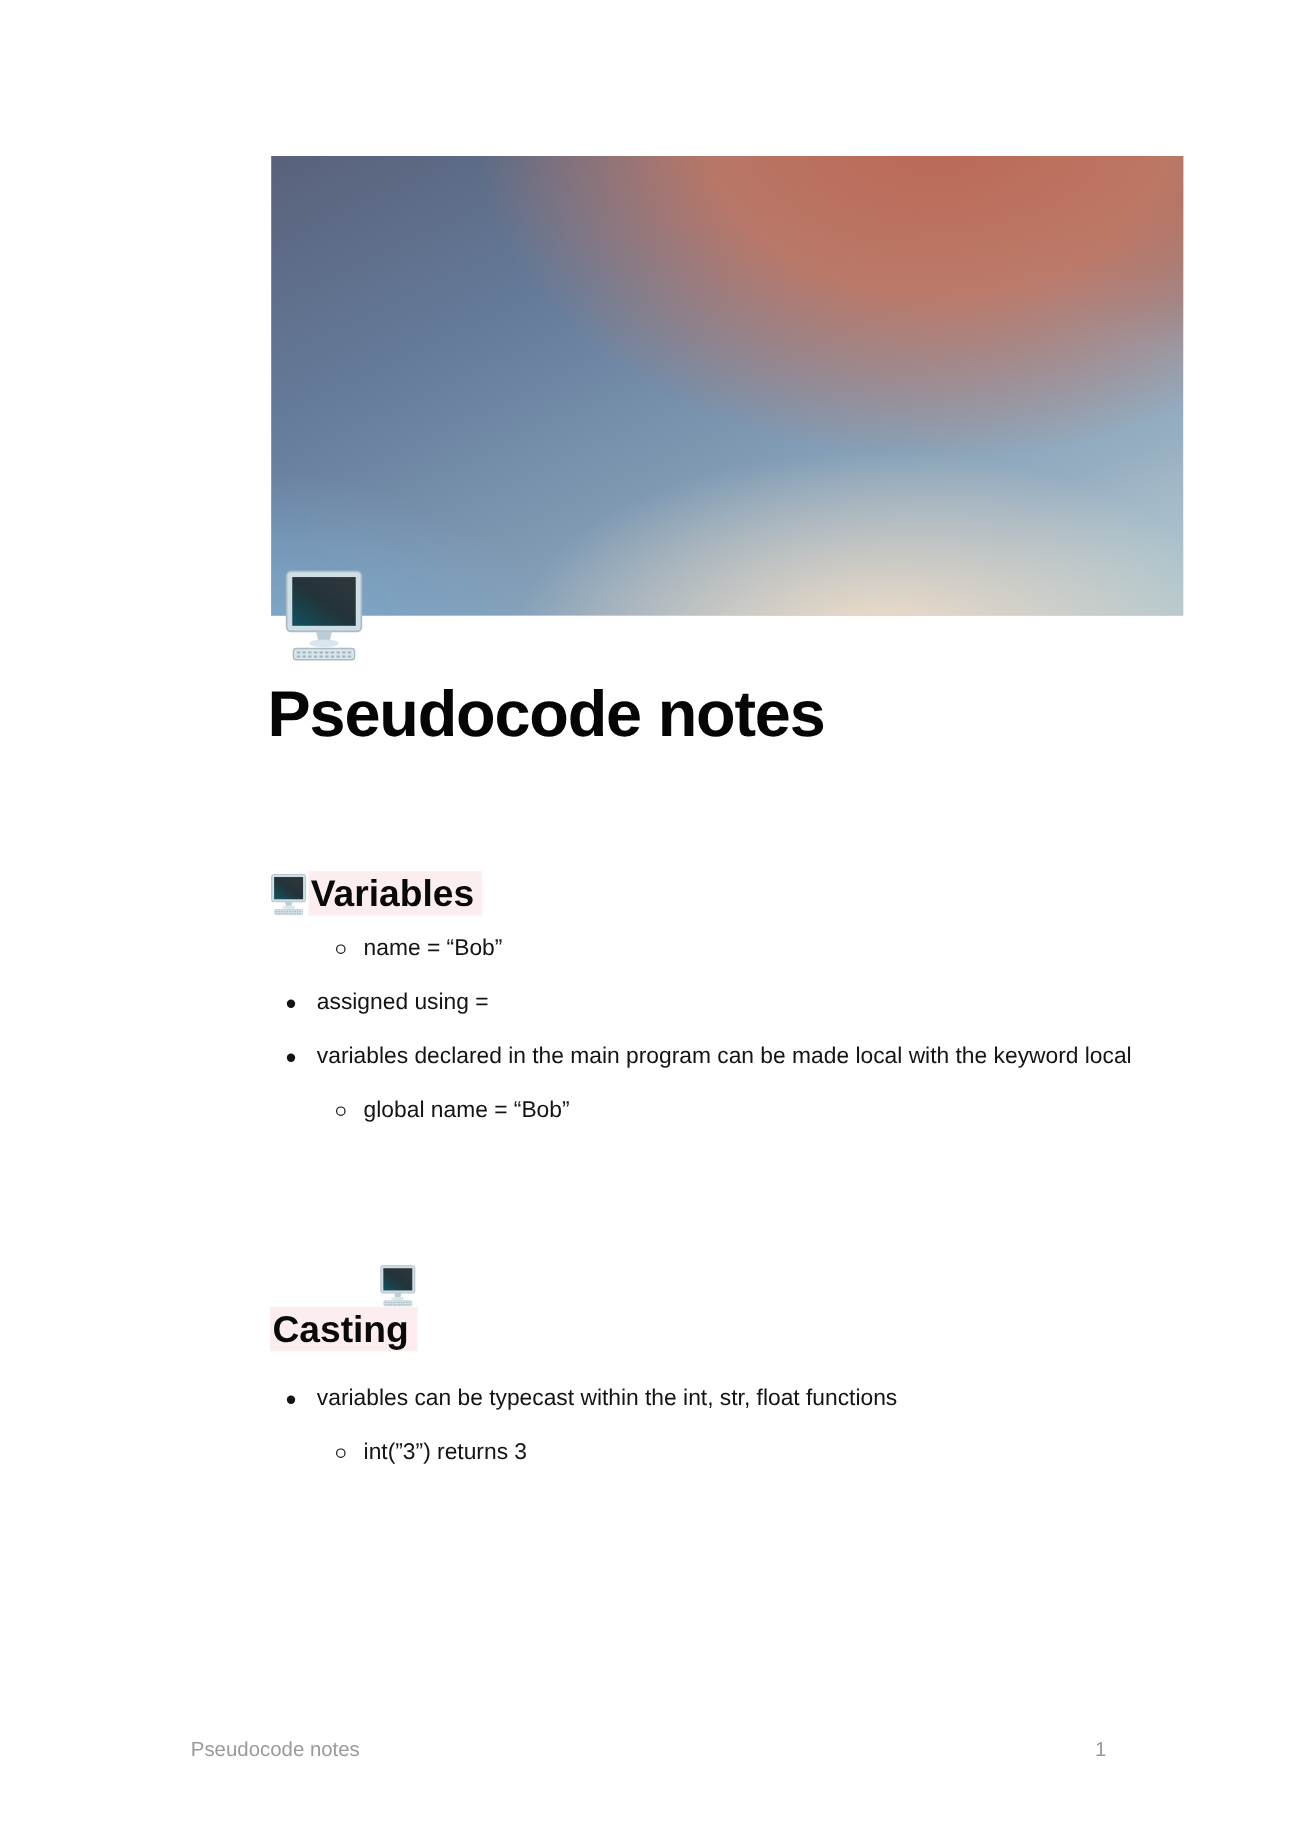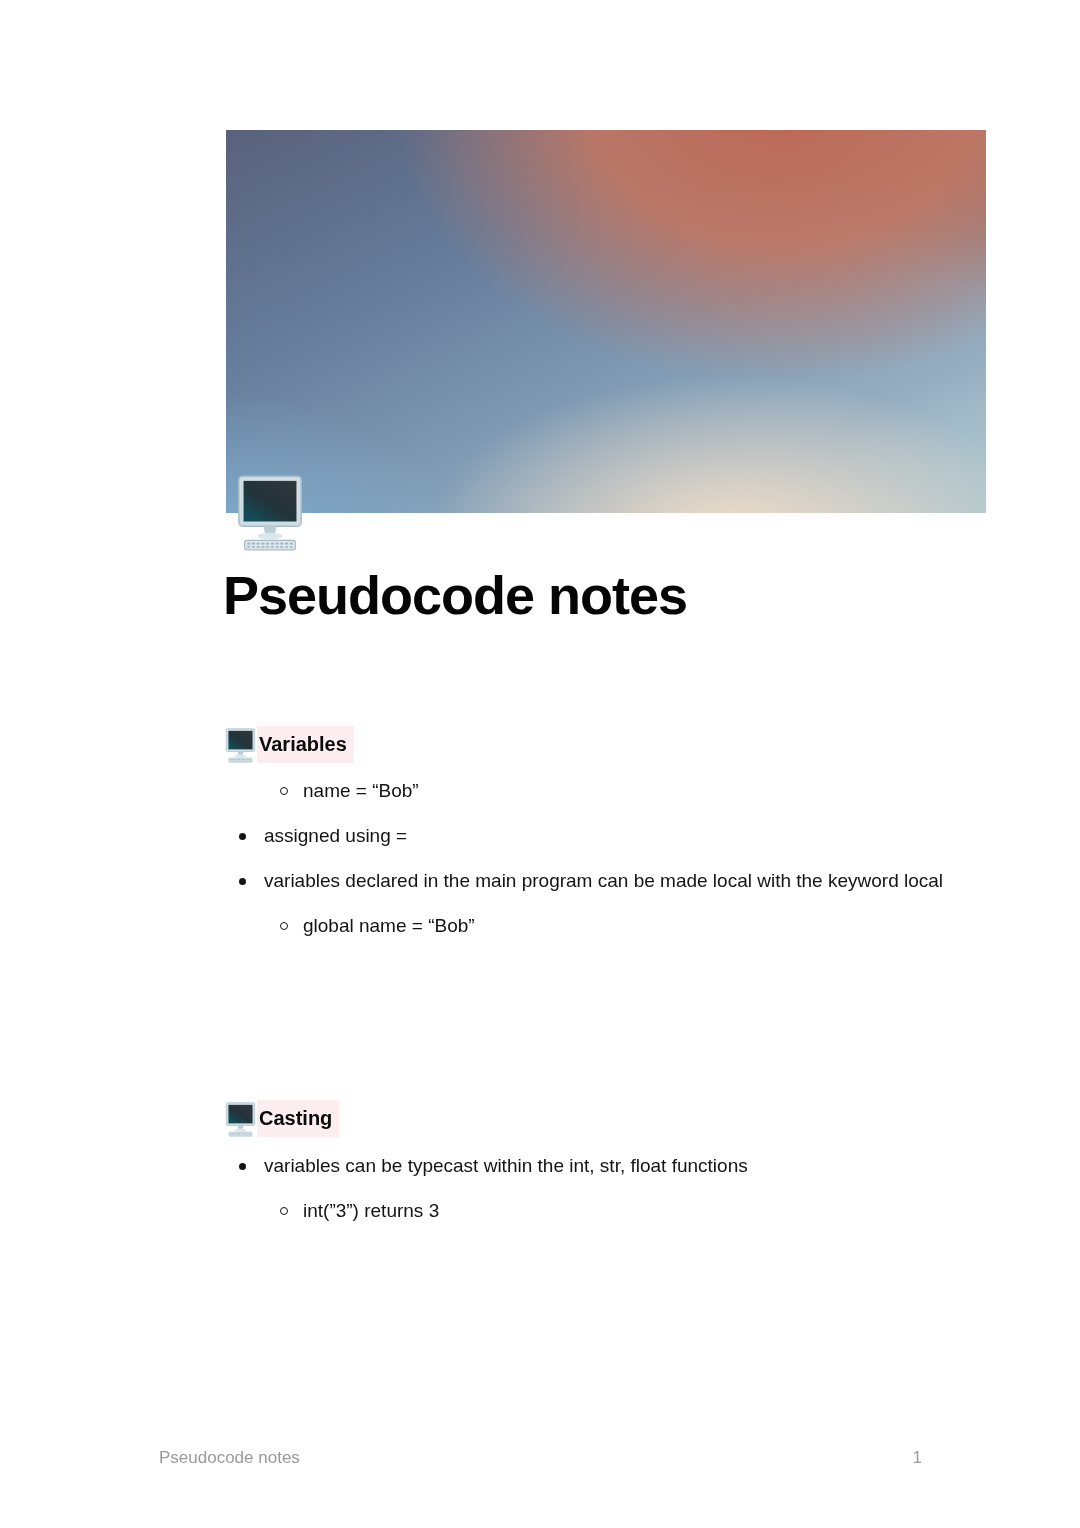--- a/index.html
+++ b/index.html
@@ -31,25 +31,25 @@
   .title {
     position:absolute; left:129px; top:564px; width:830px;
     font-size:54px; font-weight:bold; letter-spacing:-1px; color:#050505;
     line-height:62px;
   }
   
   .heading { position:absolute; left:131px; display:flex; align-items:flex-end; }
   .heading .h-icon { width:31px; height:35px; flex:0 0 auto; margin-right:1px; }
   .heading .h-icon svg { width:100%; height:100%; display:block; }
   .heading .h-text {
-    font-size:20px; font-weight:bold; color:#0a0a0a; line-height:35px;
+    font-size:31px; font-weight:bold; color:#0a0a0a; line-height:35px;
     background:#fceeef; padding:1px 7px 1px 2px;
   }
   .heading-variables { top:726px; }
-  .heading-casting   { top:1100px; }
+  .heading-casting   { top:1054px;flex-direction:column; }
   
   .list { position:absolute; left:130px; width:840px; }
   .list-variables { top:780px; }
   .list-casting   { top:1155px; }
   .li { position:relative; font-size:19px; line-height:22px; margin-bottom:23px; color:#141414; }
   .l1 { padding-left:40px; }
   .l2 { padding-left:79px; }
   .m1 { position:absolute; left:15px; top:8px; width:7px; height:7px; border-radius:50%; background:#141414; }
   .m2 { position:absolute; left:56px; top:7px; width:8px; height:8px; border-radius:50%; border:1.6px solid #141414; background:#ffffff; }
   

